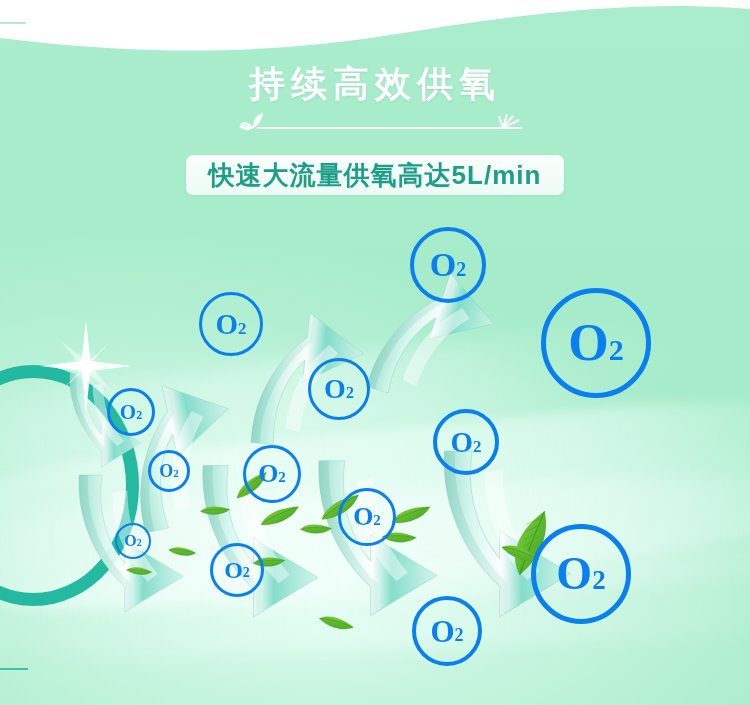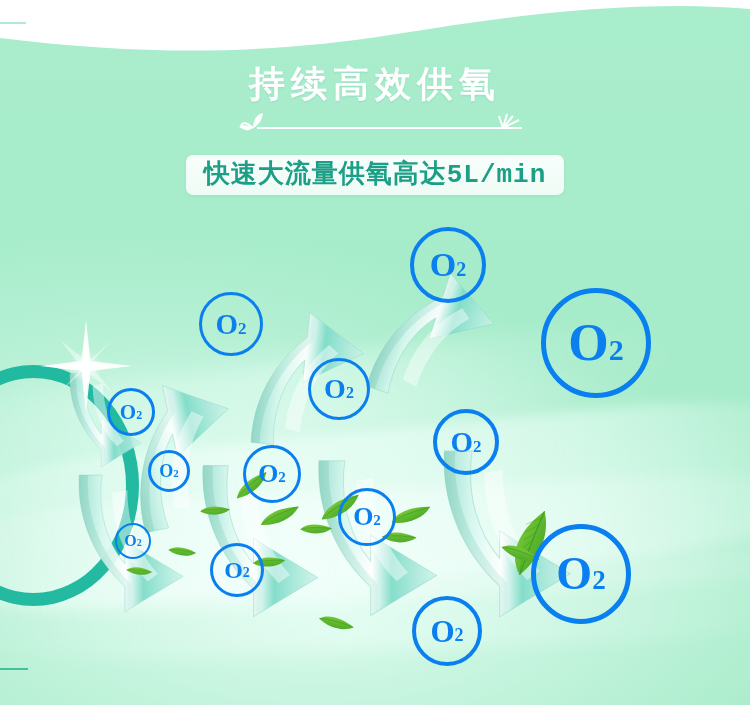--- a/index.html
+++ b/index.html
@@ -47,21 +47,21 @@
   
   .title{position:absolute;left:0;right:0;top:66px;text-align:center;
     font-family:"Liberation Serif",serif;font-weight:bold;font-size:36px;color:#ffffff;
     letter-spacing:6px;line-height:1;text-shadow:0 1px 2px rgba(120,200,175,.45);}
   .divider{position:absolute;left:231px;top:104px;width:300px;height:30px;}
 
   .sub-wrap{position:absolute;left:186px;top:155px;width:378px;height:40px;
     background:linear-gradient(180deg,rgba(255,255,255,.93) 0%,rgba(246,253,250,.9) 100%);
     border-radius:7px;box-shadow:0 1px 3px rgba(120,200,175,.25);}
   .sub-text{position:absolute;left:0;right:0;top:0;height:40px;line-height:40px;text-align:center;
-    font-family:Liberation Mono, monospace;font-weight:bold;font-size:26px;color:#1c9f86;letter-spacing:1px;}
+    font-family:Liberation Sans, sans-serif;font-weight:bold;font-size:26px;color:#1c9f86;letter-spacing:1px;}
 
   
   .o2{position:absolute;border-radius:50%;display:flex;align-items:center;justify-content:center;
     color:#0a7ff0;font-family:"Liberation Serif",serif;font-weight:bold;line-height:1;}
   .o2 .big{display:inline-block;}
   .o2 .sml{display:inline-block;font-weight:bold;transform:translateY(22%);}
 
   
   .arrow{position:absolute;pointer-events:none;}
   .leaf{position:absolute;pointer-events:none;}

